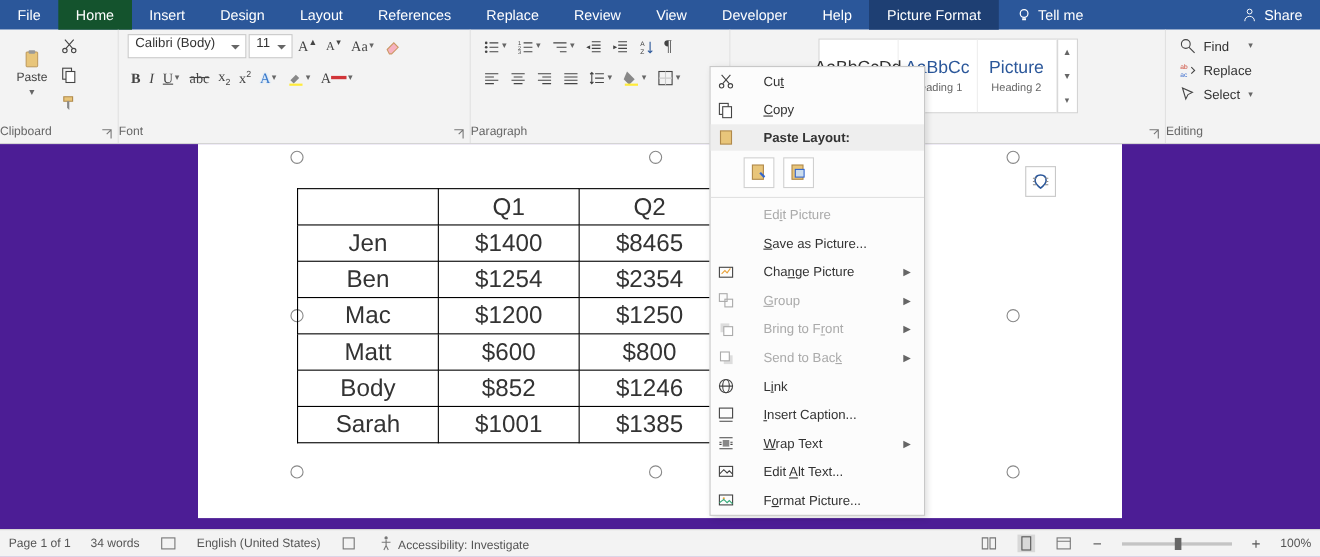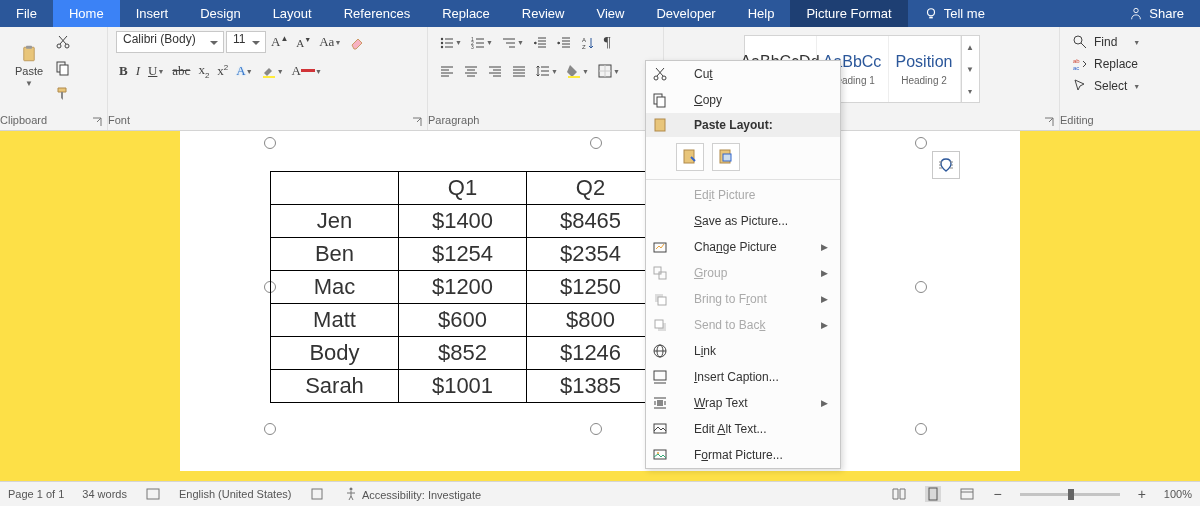--- a/index.html
+++ b/index.html
@@ -1,21 +1,21 @@
 <!DOCTYPE html>
 <html><head>
 <meta charset="utf-8">
 <style>
 * { margin:0; padding:0; box-sizing:border-box; font-family:'Segoe UI',Tahoma,sans-serif; user-select:none; }
 body { background:#fff; width:1200px; height:506px; overflow:hidden; font-size:12px; color:#333; }
 
 
 .menu { background:#2b579a; height:27px; display:flex; align-items:stretch; color:#fff; }
 .menu .tab { padding:0 16px; display:flex; align-items:center; font-size:13px; cursor:pointer; }
-.menu .tab.active { background:#3b82f6; }
+.menu .tab.active { background:#14532d; }
 .menu .spacer { flex:1; }
 .menu .tell, .menu .share { display:flex; align-items:center; gap:6px; padding:0 16px; font-size:13px; }
 .menu svg { width:14px; height:14px; }
 
 
 .ribbon { background:#f3f3f3; border-bottom:1px solid #d4d4d4; height:104px; display:flex; }
 .group { border-right:1px solid #e1e1e1; display:flex; flex-direction:column; }
 .group-body { flex:1; display:flex; align-items:flex-start; padding:4px 8px; }
 .group-label { text-align:left; font-size:11px; color:#666; padding:2px 0 4px; position:relative; }
 .launch { position:absolute; right:4px; bottom:2px; width:12px; height:12px; color:#777; }
@@ -32,21 +32,21 @@
 .style-item { width:72px; display:flex; flex-direction:column; justify-content:center; align-items:center; border-right:1px solid #eee; }
 .style-prev { font-size:16px; color:#2b579a; }
 .style-prev.norm { color:#333; }
 .style-name { font-size:10px; color:#666; margin-top:4px; }
 .gallery-more { width:18px; display:flex; flex-direction:column; justify-content:space-around; border-left:1px solid #d4d4d4; }
 .gallery-more div { text-align:center; color:#666; font-size:8px; }
 .edit-col { padding:4px 10px; }
 .edit-item { display:flex; align-items:center; gap:6px; padding:3px 2px; font-size:12px; color:#333; cursor:pointer; }
 
 
-.doc { position:relative; background:#fde047; height:350px; }
+.doc { position:relative; background:#4c1d95; height:350px; }
 .page { position:absolute; left:180px; top:0; width:840px; height:340px; background:#fff; }
 .handle { position:absolute; width:12px; height:12px; border:1px solid #888; background:#fff; border-radius:50%; }
 .data-table { position:absolute; left:90px; top:40px; border-collapse:collapse; font-family:Calibri,sans-serif; font-size:22px; }
 .data-table td, .data-table th { border:1.5px solid #000; padding:2px 0; text-align:center; width:128px; height:33px; font-weight:400; }
 .layout-btn { position:absolute; right:60px; top:20px; width:28px; height:28px; border:1px solid #c8c8c8; background:#fff; display:flex; align-items:center; justify-content:center; }
 
 
 .ctx { position:absolute; left:645px; top:60px; width:196px; background:#fcfcfc; border:1px solid #c8c8c8; box-shadow:2px 2px 6px rgba(0,0,0,.15); z-index:50; font-size:12px; }
 .ctx-item { display:flex; align-items:center; height:26px; padding:0 8px 0 0; cursor:pointer; color:#333; }
 .ctx-item.disabled { color:#aaa; }
@@ -303,21 +303,21 @@
       <div class="styles-gallery">
         <div class="style-item">
             <div class="style-prev norm">AaBbCcDd</div>
             <div class="style-name">¶ Normal</div>
           </div>
         <div class="style-item">
             <div class="style-prev">AaBbCc</div>
             <div class="style-name">Heading 1</div>
           </div>
         <div class="style-item">
-            <div class="style-prev">Position</div>
+            <div class="style-prev">Picture</div>
             <div class="style-name">Heading 2</div>
           </div>
         <div class="gallery-more">
             <div>▲</div>
             <div>▼</div>
             <div>▾</div>
           </div>
       </div>
     </div>
     <div class="group-label"><span>Styles</span><svg class="launch" viewBox="0 0 12 12">

